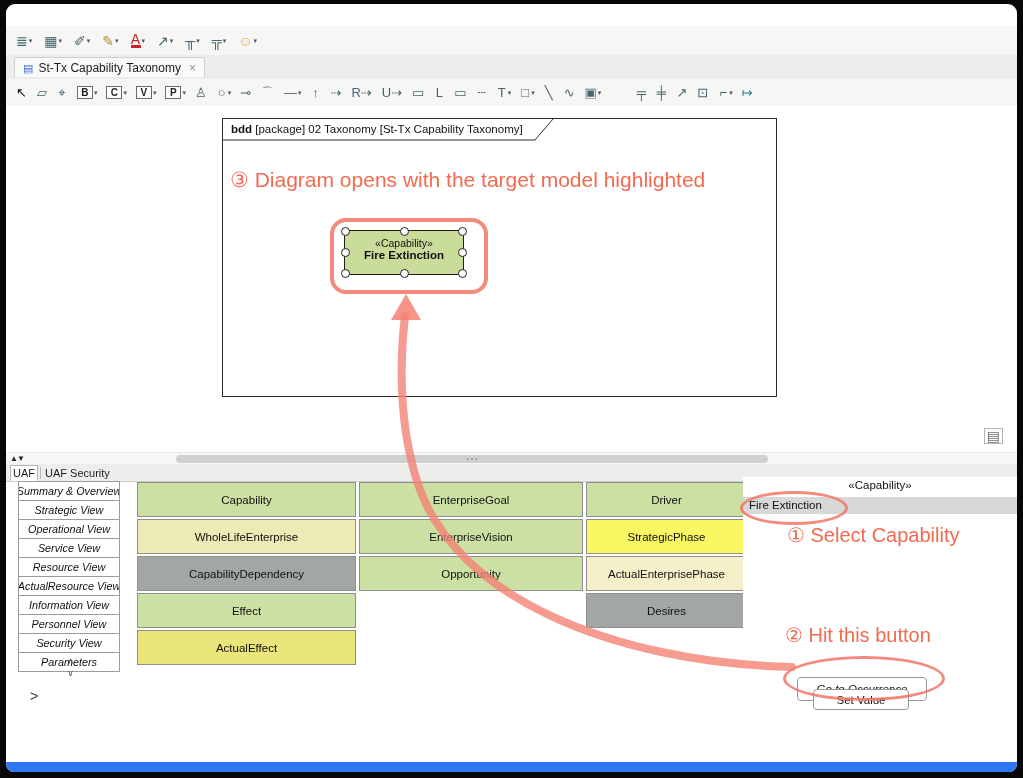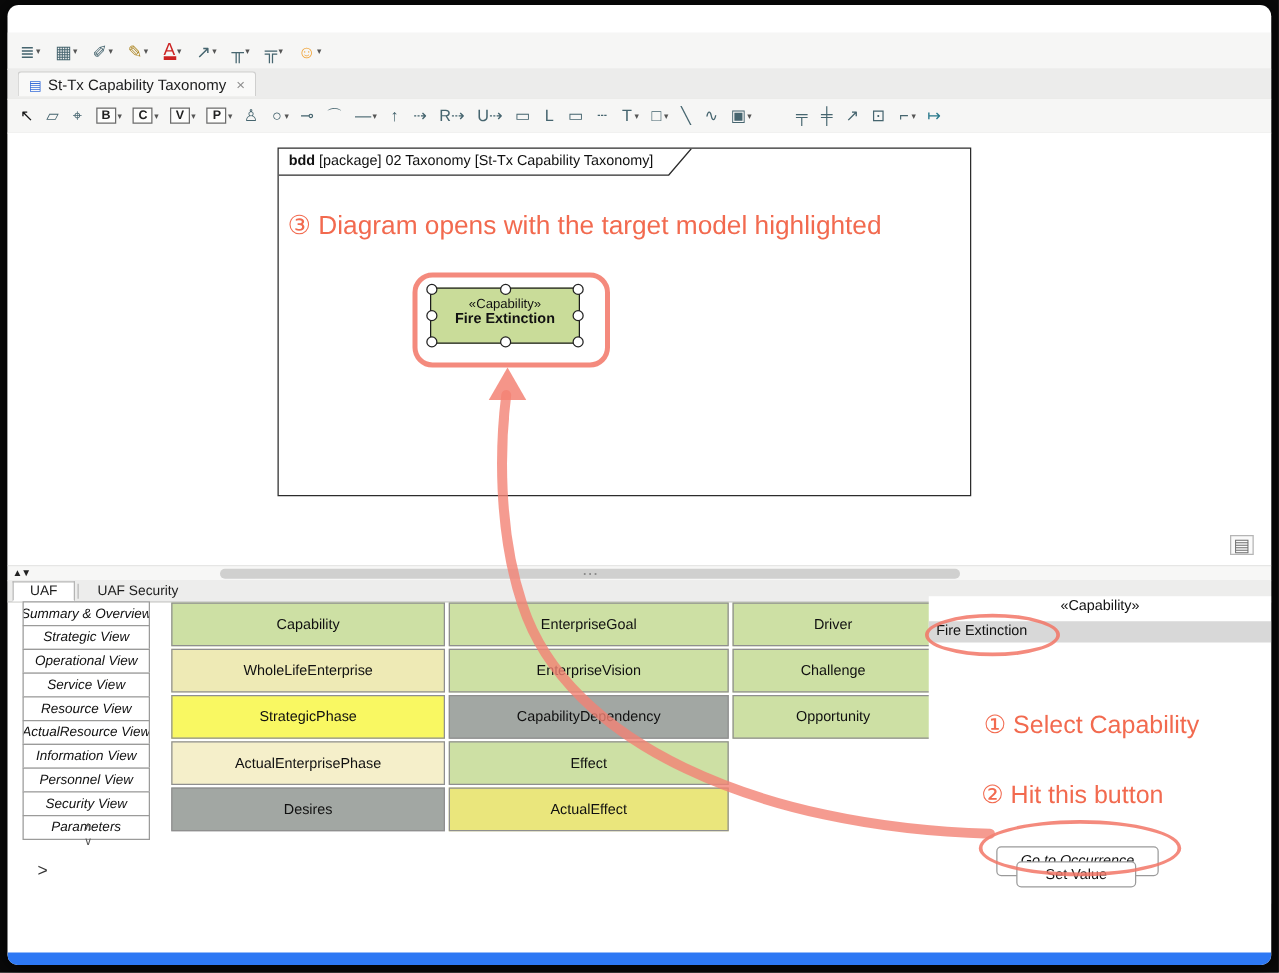--- a/index.html
+++ b/index.html
@@ -50,41 +50,41 @@
   .map-icon{position:absolute;right:14px;bottom:8px;color:#6f6f6f;font-size:14px;border:1px solid #b5b5b5;
     line-height:14px;padding:0 2px;background:#fafafa;}
   
   .split{position:absolute;left:0;top:448px;right:0;height:12px;background:#f7f7f6;border-top:1px solid #e6e6e5;}
   .split .arrows{position:absolute;left:4px;top:1px;font-size:8px;color:#222;letter-spacing:-1px;}
   .split .handlebar{position:absolute;left:170px;top:2px;width:592px;height:8px;background:#d0d0cf;border-radius:4px;}
   .split .grip{position:absolute;left:50%;top:-4px;transform:translateX(-50%);color:#8b8b8b;font-size:13px;}
   
   .bptabs{position:absolute;left:0;top:460px;right:0;height:17px;background:#ededec;
     border-bottom:1px solid #cbcbca;display:flex;align-items:center;font-size:11px;color:#1d1d1d;}
-  .bptab{padding:1px 13px;}
+  .bptab{padding:1px 2px;}
   .bptab.active{background:#fff;border:1px solid #b5b5b4;border-bottom-color:#fff;margin-left:4px;}
   .bptab-sep{width:1px;height:12px;background:#b8b8b7;margin:0 2px;}
   .views{position:absolute;left:12px;top:478px;width:102px;font-style:italic;}
   .view-item{height:18px;margin-top:-1px;border:1px solid #9b9b9a;background:#fff;
     font-size:10.8px;color:#111;display:flex;align-items:center;justify-content:center;white-space:nowrap;overflow:hidden;}
   .vchev{position:absolute;left:0;width:129px;text-align:center;color:#555;font-size:9px;}
   .vexpand{position:absolute;left:24px;top:684px;color:#333;font-size:14px;}
   .grid{position:absolute;left:131px;top:478px;display:grid;grid-template-columns:219px 224px 161px;
     grid-auto-rows:35px;gap:2px 3px;}
   .cell{border:1px solid #8f8f8f;display:flex;align-items:center;justify-content:center;
     font-size:11.5px;color:#101010;}
   .cell.blank{visibility:hidden;}
   
   .prop{position:absolute;left:737px;top:473px;width:274px;height:246px;background:#fff;}
   .prop-head{position:absolute;left:0;top:2px;width:100%;text-align:center;font-size:11.5px;color:#111;}
   .prop-row{position:absolute;left:0;top:20px;width:100%;height:17px;background:#d8d8d8;
     font-size:11.5px;color:#111;line-height:17px;padding-left:6px;box-sizing:border-box;}
   .hl-ellipse1{position:absolute;left:-3px;top:14px;width:102px;height:28px;border:3px solid rgba(242,118,102,.85);
     border-radius:50%;z-index:22;}
-  .annot1{left:44px;top:46px;font-size:20px;margin-top:44px;}
+  .annot1{left:44px;top:46px;font-size:20px;}
   .annot2{left:42px;top:146px;font-size:20px;}
   .btn{position:absolute;background:#fff;border:1px solid #9a9a9a;border-radius:4px;
     font-size:11.5px;color:#111;display:flex;align-items:center;justify-content:center;}
   .btn-goto{left:54px;top:200px;width:128px;height:22px;font-style:italic;}
   .btn-setv{left:70px;top:212px;width:94px;height:19px;}
   .hl-ellipse2{position:absolute;left:40px;top:179px;width:156px;height:39px;border:3.5px solid rgba(242,118,102,.85);
     border-radius:50%;z-index:22;}
   .statusblue{position:absolute;left:0;right:0;bottom:0;height:10px;background:#2d78f4;}
   .arrow-svg{position:absolute;left:0;top:0;width:1011px;height:768px;z-index:40;pointer-events:none;}
 </style>
@@ -340,23 +340,20 @@
       </div>
       <div class="cell" style="background: rgb(205, 224, 164);">
         <span>Driver</span>
       </div>
       <div class="cell" style="background: rgb(238, 234, 181);">
         <span>WholeLifeEnterprise</span>
       </div>
       <div class="cell" style="background: rgb(205, 224, 164);">
         <span>EnterpriseVision</span>
       </div>
-      <div class="cell" style="background: rgb(205, 224, 164);">
-        <span>Challenge</span>
-      </div>
       <div class="cell" style="background: rgb(249, 248, 98);">
         <span>StrategicPhase</span>
       </div>
       <div class="cell" style="background: rgb(162, 167, 163);">
         <span>CapabilityDependency</span>
       </div>
       <div class="cell" style="background: rgb(205, 224, 164);">
         <span>Opportunity</span>
       </div>
       <div class="cell" style="background: rgb(245, 239, 202);">

